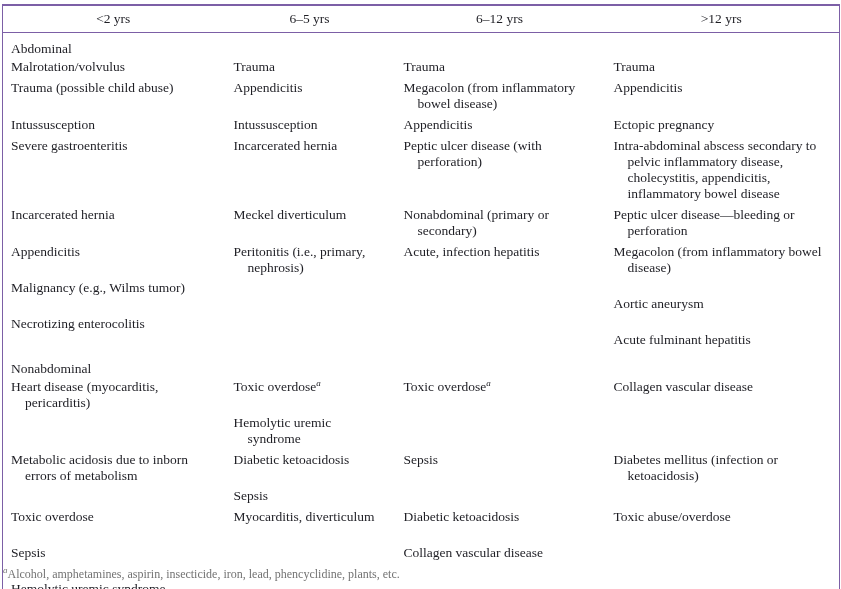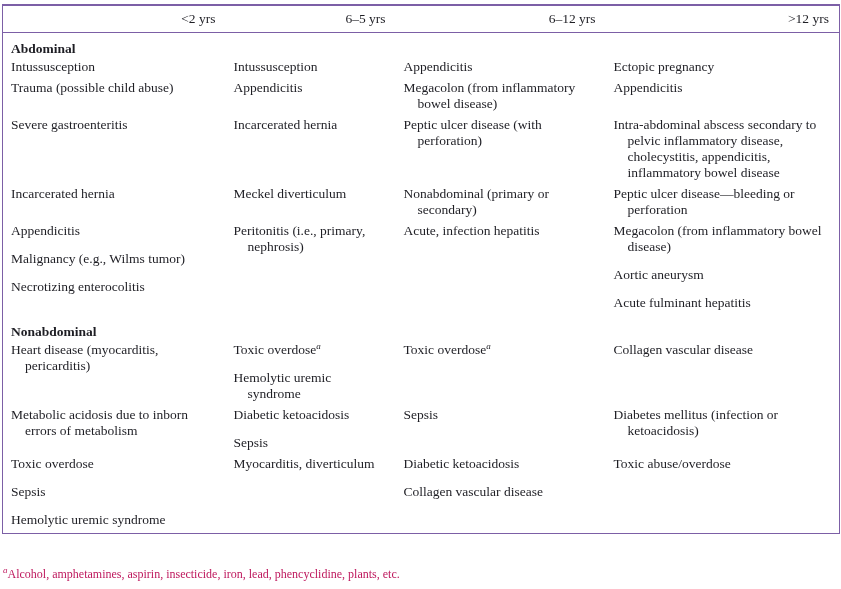--- a/index.html
+++ b/index.html
@@ -14,45 +14,45 @@
     position: absolute; left: 2px; top: 4px; width: 837px;
     border-collapse: collapse; table-layout: fixed;
     border: 1px solid #7c5fa6;
     border-top-width: 2px;
   }
   col.c1 { width: 223px; }
   col.c2 { width: 170px; }
   col.c3 { width: 210px; }
   col.c4 { width: 234px; }
   th {
-    font-weight: normal; text-align: right;
+    font-weight: normal; text-align: center;
     font-size: 13.5px; line-height: 16px;
     padding: 5px 10px 5px 8px;
     border-bottom: 1px solid #7c5fa6;
     white-space: nowrap;
   }
   td {
     vertical-align: top;
     font-size: 13.5px; line-height: 16px;
     padding: 0 12px 5px 8px;
   }
   td.section-title {
-    font-weight: bold;
+    font-weight: normal;
     padding: 8px 0 2px 8px;
   }
   .item { padding-left: 14px; text-indent: -14px; }
-  .item + .item { margin-top: 12px; }
+  .item + .item { margin-top: 20px; }
   .item sup, .footnote sup {
     font-style: italic; font-size: 9px;
     line-height: 0; vertical-align: super;
   }
   .footnote {
     position: absolute; left: 3px; top: 567px;
     font-size: 12px; line-height: 15px;
-    color: #be185d;
+    color: #737373;
     text-align: center;
   }
 </style>
 </head>
 <body>
 
 <table class="diag-table">
   <colgroup>
     <col class="c1">
       <col class="c2">
@@ -66,44 +66,58 @@
       <th>6–12 yrs</th>
       <th>&gt;12 yrs</th>
     </tr>
   </thead>
   <tbody>
       <tr>
         <td colspan="4" class="section-title">Abdominal</td>
       </tr>
       <tr>
         <td>
+          <div class="item">Malrotation/volvulus</div>
+        </td>
+        <td>
+          <div class="item">Trauma</div>
+        </td>
+        <td>
+          <div class="item">Trauma</div>
+        </td>
+        <td>
+          <div class="item">Trauma</div>
+        </td>
+      </tr>
+      <tr>
+        <td>
+          <div class="item">Trauma (possible child abuse)</div>
+        </td>
+        <td>
+          <div class="item">Appendicitis</div>
+        </td>
+        <td>
+          <div class="item">Megacolon (from inflammatory bowel disease)</div>
+        </td>
+        <td>
+          <div class="item">Appendicitis</div>
+        </td>
+      </tr>
+      <tr>
+        <td>
           <div class="item">Intussusception</div>
         </td>
         <td>
           <div class="item">Intussusception</div>
         </td>
         <td>
           <div class="item">Appendicitis</div>
         </td>
         <td>
           <div class="item">Ectopic pregnancy</div>
-        </td>
-      </tr>
-      <tr>
-        <td>
-          <div class="item">Trauma (possible child abuse)</div>
-        </td>
-        <td>
-          <div class="item">Appendicitis</div>
-        </td>
-        <td>
-          <div class="item">Megacolon (from inflammatory bowel disease)</div>
-        </td>
-        <td>
-          <div class="item">Appendicitis</div>
         </td>
       </tr>
       <tr>
         <td>
           <div class="item">Severe gastroenteritis</div>
         </td>
         <td>
           <div class="item">Incarcerated hernia</div>
         </td>
         <td>

